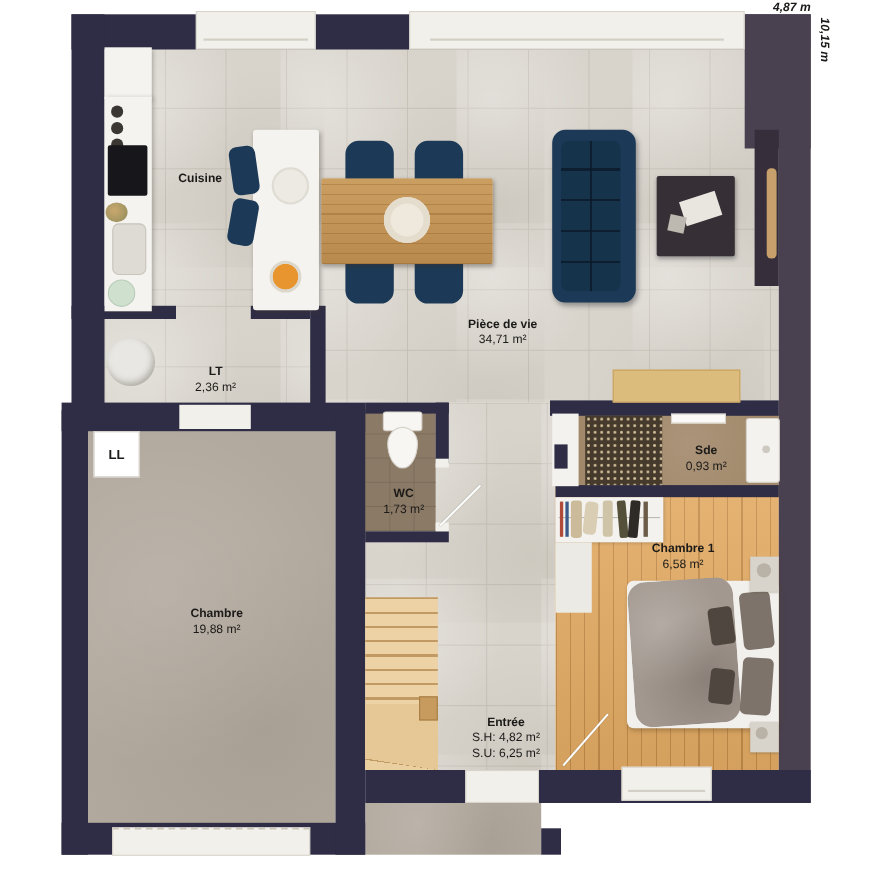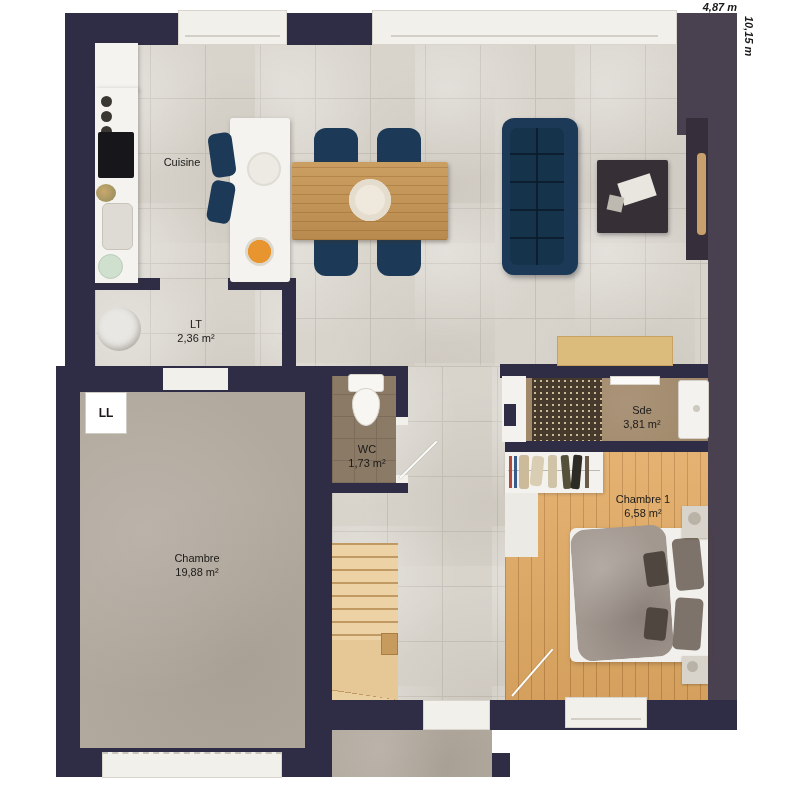--- a/index.html
+++ b/index.html
@@ -39,21 +39,21 @@
       #e2c28e 39deg 58deg,#c09a62 58deg 59deg,#ead0a0 59deg 78deg,#c09a62 78deg 79deg,#e6c896 79deg 110deg);}
   
   .win{position:absolute;background:#f2f0ea;border:1px solid #d9d5cc;box-sizing:border-box;}
   .win .sill{position:absolute;left:6%;right:6%;bottom:7px;height:2px;background:#d3cfc6;}
   .doorway{position:absolute;background:#f2f0ea;}
   .leaf{position:absolute;height:2px;background:#fdfdfb;box-shadow:0 0 1px rgba(0,0,0,.35);}
   
   .white-unit{position:absolute;background:#f5f3ef;box-shadow:1px 2px 4px rgba(60,55,50,.35);}
   .navy{position:absolute;background:#1c3a57;}
   .label{position:absolute;text-align:center;line-height:1.25;}
-  .label .nm{font-weight:normal;font-size:11px;white-space:nowrap;}
+  .label .nm{font-weight:bold;font-size:11px;white-space:nowrap;}
   .label .ar{font-size:11px;white-space:nowrap;}
   .dim{position:absolute;font-size:11px;font-weight:bold;font-style:italic;white-space:nowrap;}
   .circ{position:absolute;border-radius:50%;}
 </style>
 </head>
 <body>
 
 <div class="plan">
 
   <div class="tile" style="left:95px;top:43px;width:613px;height:323px;"></div>
@@ -177,40 +177,49 @@
   <div class="circ" style="left:687px;top:661px;width:11px;height:11px;background:#b9b2a6;"></div>
   <div class="leaf" style="left:512px;top:695px;width:62px;transform-origin:0 50%;transform:rotate(-49deg);"></div>
 
   <div class="stairs" style="left:332px;top:543px;width:66px;height:97px;"></div>
   <div class="winder" style="left:332px;top:640px;width:66px;height:60px;"></div>
   <div class="abs" style="left:381px;top:633px;width:17px;height:22px;background:#c79b5e;border:1px solid #a87e45;box-sizing:border-box;"></div>
 
   <div class="label" style="left:142px;top:156px;width:80px;">
     <div class="nm">Cuisine</div>
   </div>
-  <div class="label" style="left:156px;top:318px;width:80px;">
+  <div class="label" style="left:397px;top:289px;width:120px;">
+    <div class="nm">Pièce de vie</div>
+    <div class="ar">34,71 m²</div>
+  </div>
+  <div class="label" style="left:156px;top:332px;width:80px;">
     <div class="nm">LT</div>
     <div class="ar">2,36 m²</div>
   </div>
   <div class="label" style="left:327px;top:443px;width:80px;">
     <div class="nm">WC</div>
     <div class="ar">1,73 m²</div>
   </div>
   <div class="label" style="left:157px;top:552px;width:80px;">
     <div class="nm">Chambre</div>
     <div class="ar">19,88 m²</div>
   </div>
   <div class="label" style="left:602px;top:404px;width:80px;">
     <div class="nm">Sde</div>
-    <div class="ar">3,81 m²</div>
-  </div>
-  <div class="label" style="left:603px;top:493px;width:80px;">
+    <div class="ar">0,93 m²</div>
+  </div>
+  <div class="label" style="left:581px;top:493px;width:80px;">
     <div class="nm">Chambre 1</div>
     <div class="ar">6,58 m²</div>
   </div>
+  <div class="label" style="left:410px;top:651px;width:100px;">
+    <div class="nm">Entrée</div>
+    <div class="ar">S.H: 4,82 m²</div>
+    <div class="ar">S.U: 6,25 m²</div>
+  </div>
 
   <div class="dim" style="left:685px;top:1px;width:52px;text-align:right;">
     <span>4,87 m</span>
   </div>
   <div class="dim" style="left:755px;top:16px;transform:rotate(90deg);transform-origin:0 0;">
     <span>10,15 m</span>
   </div>
 
 </div>
 

